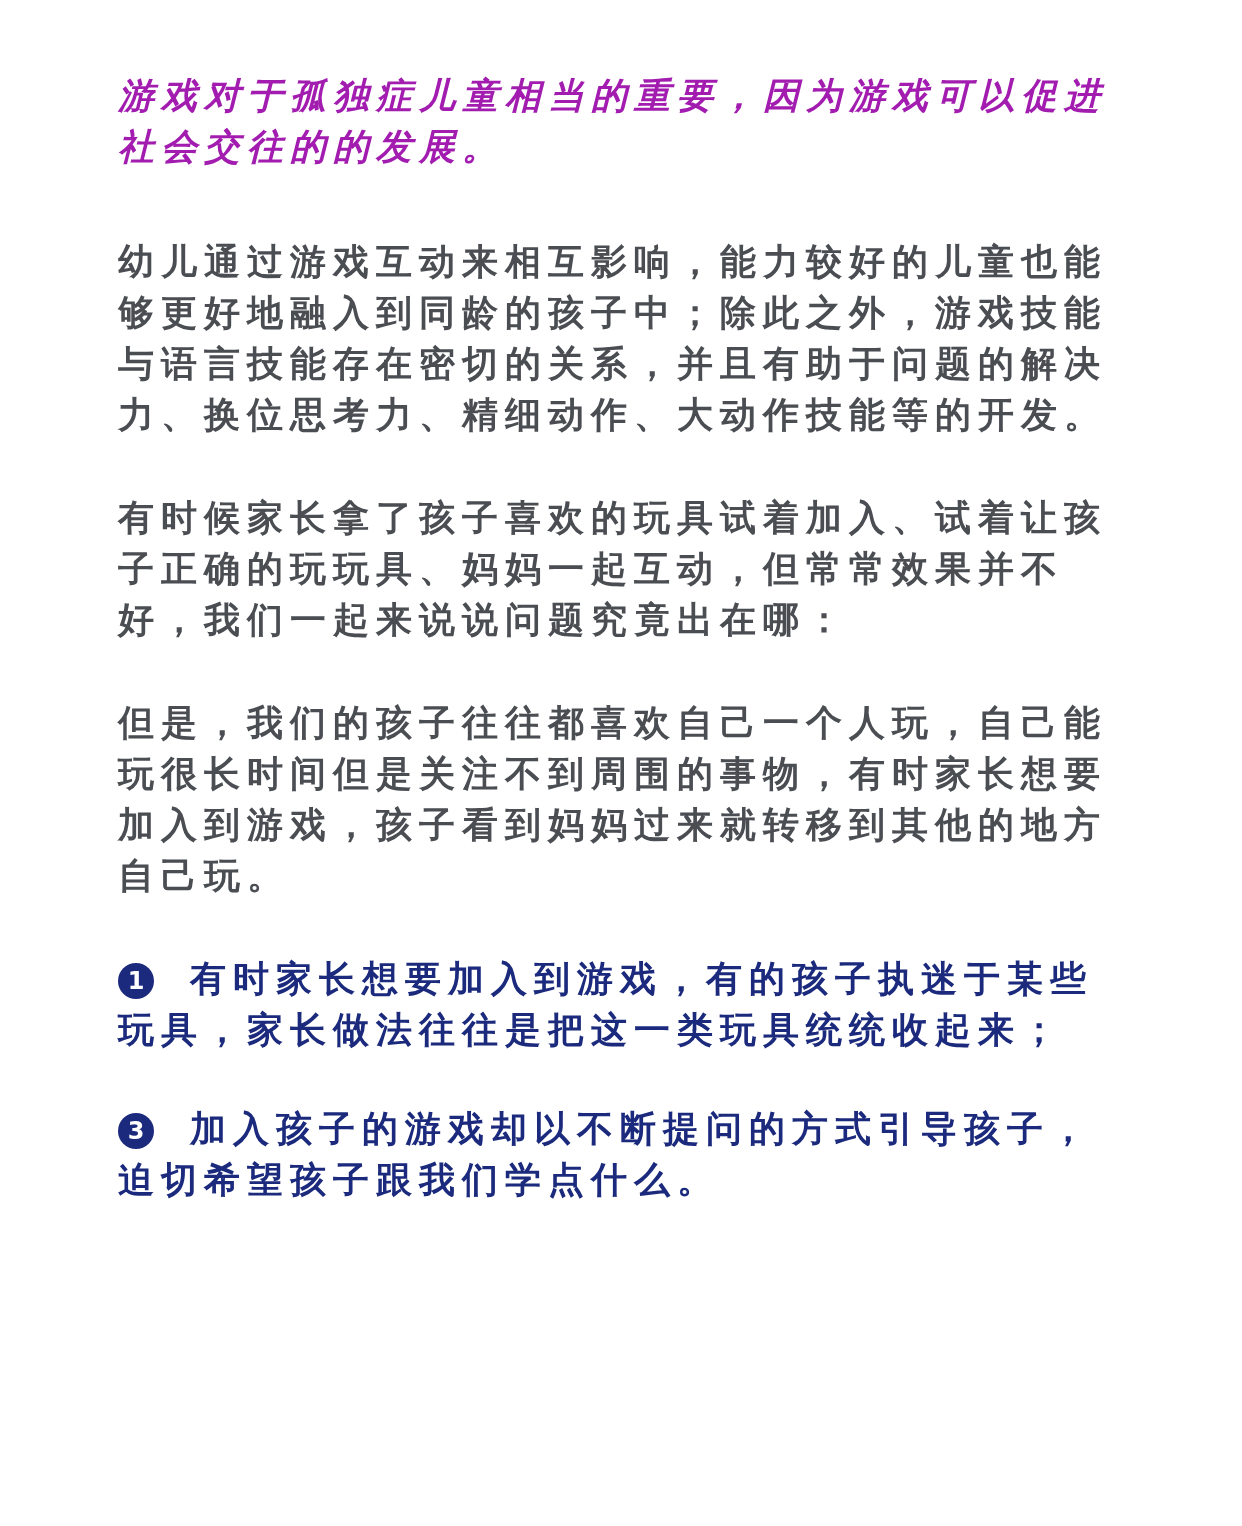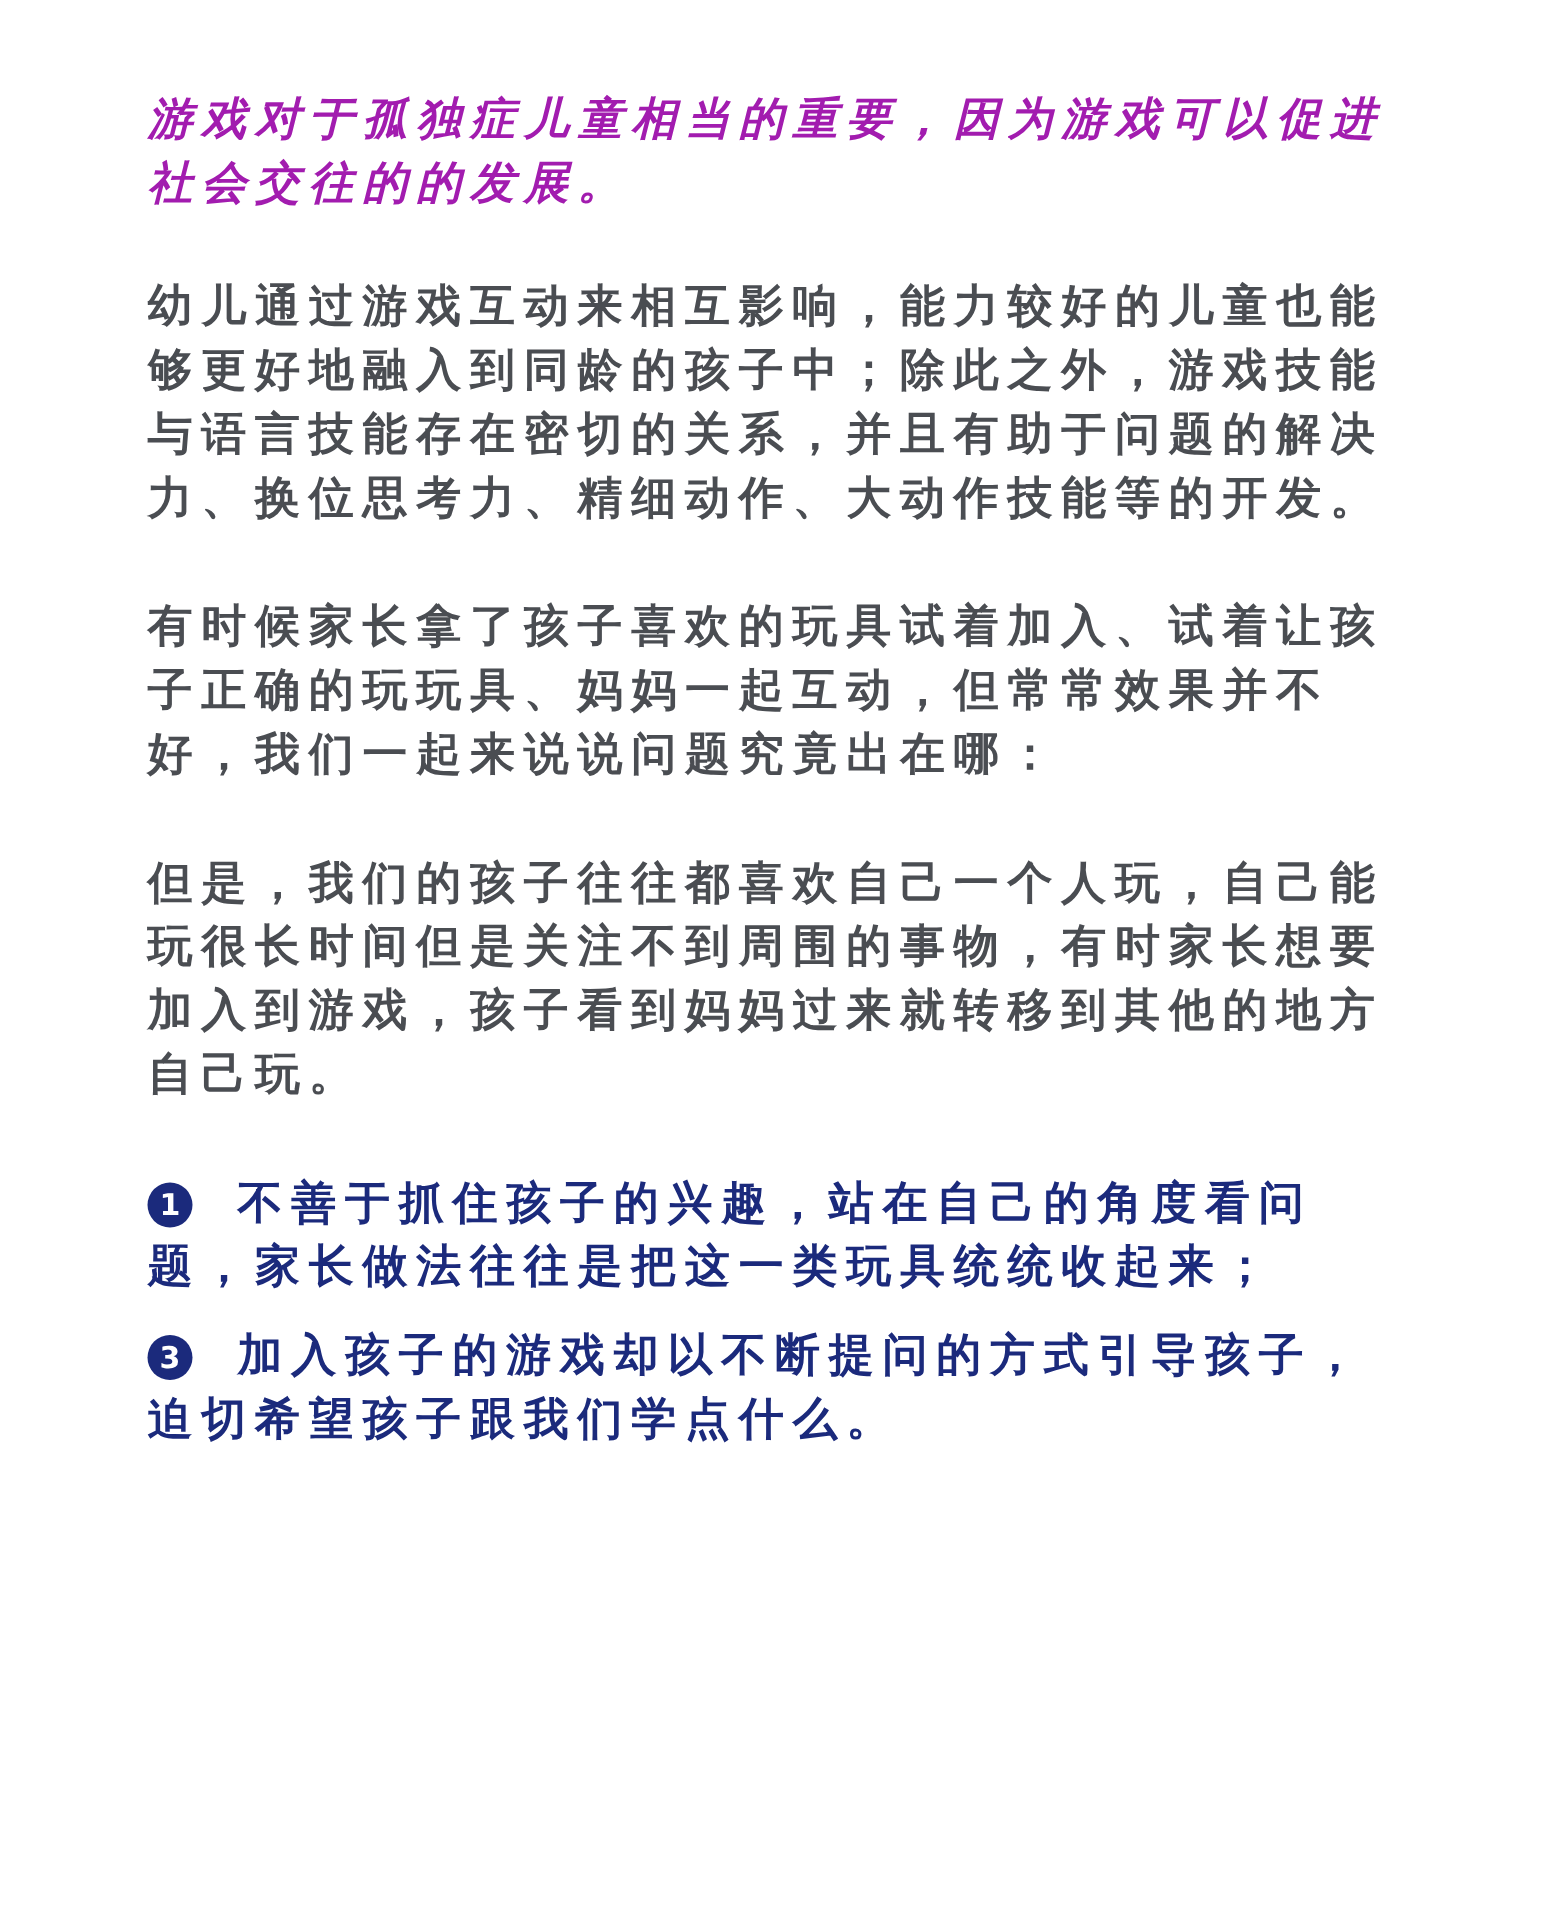--- a/index.html
+++ b/index.html
@@ -50,44 +50,44 @@
       color: #ffffff;
       font-size: 24px;
       line-height: 36px;
       text-align: center;
       letter-spacing: 0;
       vertical-align: 2px;
       margin-right: 36px;
       font-weight: bold;
     }
     #p-heading { margin-top: 0; }
-    #p-1 { margin-top: 48px; }
+    #p-1 { margin-top: 64px; }
     #p-2 { margin-top: 52px; }
     #p-3 { margin-top: 52px; }
     #li-1 { margin-top: 52px; }
     #li-2 { margin-top: 50px; }
-    #li-3 { margin-top: 20px; }
+    #li-3 { margin-top: 48px; }
   </style>
 </head>
 <body>
 
 <div class="page">
 
   <p id="p-heading" class="para heading">游戏对于孤独症儿童相当的重要，因为游戏可以促进社会交往的的发展。</p>
 
   <p id="p-1" class="para body-text">幼儿通过游戏互动来相互影响，能力较好的儿童也能够更好地融入到同龄的孩子中；除此之外，游戏技能与语言技能存在密切的关系，并且有助于问题的解决力、换位思考力、精细动作、大动作技能等的开发。</p>
 
   <p id="p-3" class="para body-text">有时候家长拿了孩子喜欢的玩具试着加入、试着让孩子正确的玩玩具、妈妈一起互动，但常常效果并不好，我们一起来说说问题究竟出在哪：</p>
 
   <p id="p-2" class="para body-text">但是，我们的孩子往往都喜欢自己一个人玩，自己能玩很长时间但是关注不到周围的事物，有时家长想要加入到游戏，孩子看到妈妈过来就转移到其他的地方自己玩。</p>
 
   <div>
 
     <p id="li-1" class="para list-item">
-      <span class="num-icon">1</span><span>不善于抓住孩子的兴趣，站在自己的角度看问题，家长做法往往是把这一类玩具统统收起来；</span>
+      <span class="num-icon">1</span><span>有时家长想要加入到游戏，有的孩子执迷于某些玩具，家长做法往往是把这一类玩具统统收起来；</span>
     </p>
 
 
     <p id="li-3" class="para list-item">
       <span class="num-icon">3</span><span>加入孩子的游戏却以不断提问的方式引导孩子，迫切希望孩子跟我们学点什么。</span>
     </p>
 
   </div>
 </div>
 

